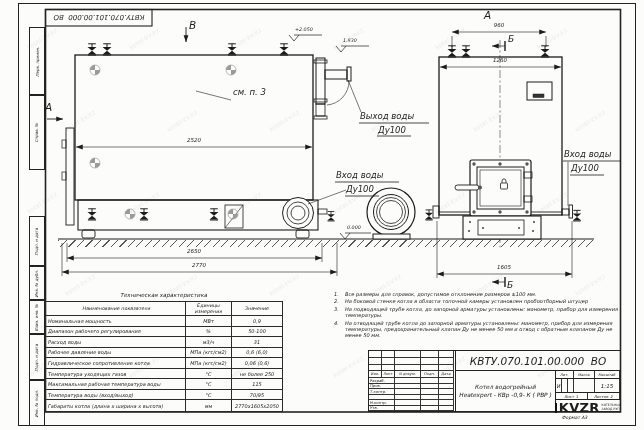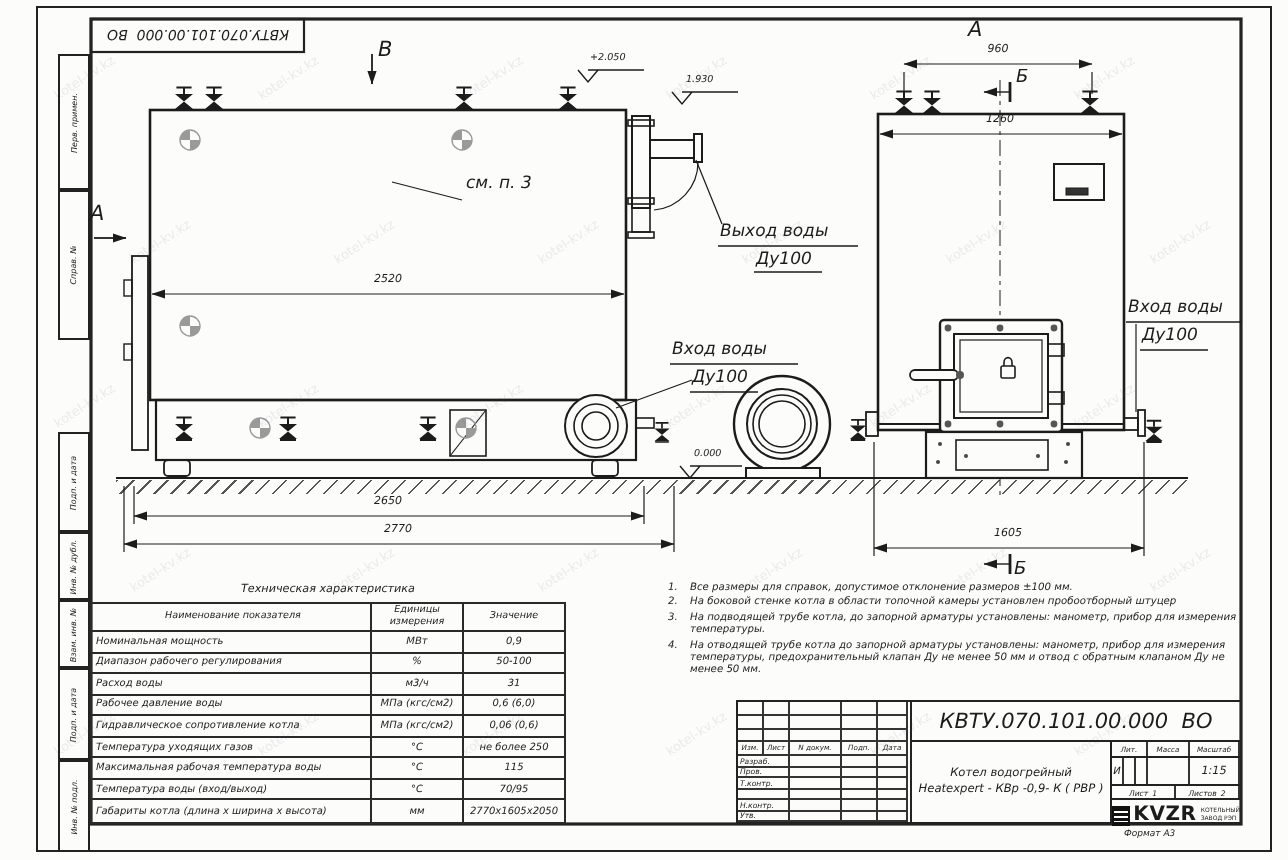--- a/index.html
+++ b/index.html
@@ -50,21 +50,21 @@
   .tbr-r1{display:grid;grid-template-columns:18px 21px 1fr;height:7px;border-bottom:.8px solid #222;}
   .tbr-r1 div{font-size:3.6px;font-style:italic;display:flex;align-items:center;justify-content:center;border-right:.6px solid #333;}
   .tbr-r2{display:grid;grid-template-columns:6px 6px 6px 21px 1fr;height:13px;border-bottom:.8px solid #222;}
   .tbr-r2 div{display:flex;align-items:center;justify-content:center;border-right:.6px solid #333;font-size:5px;font-style:italic;}
   .tbr-scale{font-size:5.6px !important;}
   .tbr-r3{display:grid;grid-template-columns:1fr 1fr;height:6px;border-bottom:.8px solid #222;}
   .tbr-r3 div{display:flex;align-items:center;justify-content:center;gap:2px;border-right:.6px solid #333;font-size:3.8px;font-style:italic;}
   .tbr-logo{display:flex;align-items:center;justify-content:center;gap:2px;height:15px;}
   .flag{width:12px;height:8px;background:repeating-linear-gradient(180deg,#111 0,#111 1.5px,#fff 1.5px,#fff 2.4px);
         border:.5px solid #111;}
-  .kvzr{font-weight:bold;font-size:10px;letter-spacing:.3px;}
+  .kvzr{font-weight:bold;font-size:13px;letter-spacing:.3px;}
   .kvzr-co{display:flex;flex-direction:column;font-size:3px;line-height:1.15;}
   .fmt{font-size:4.5px;}
   .wm{position:absolute;font-size:6.5px;color:rgba(90,90,125,.11);transform:rotate(-33deg);
       white-space:nowrap;pointer-events:none;z-index:6;}
 </style>
 </head>
 <body>
 
 <div id="sheet">
 

